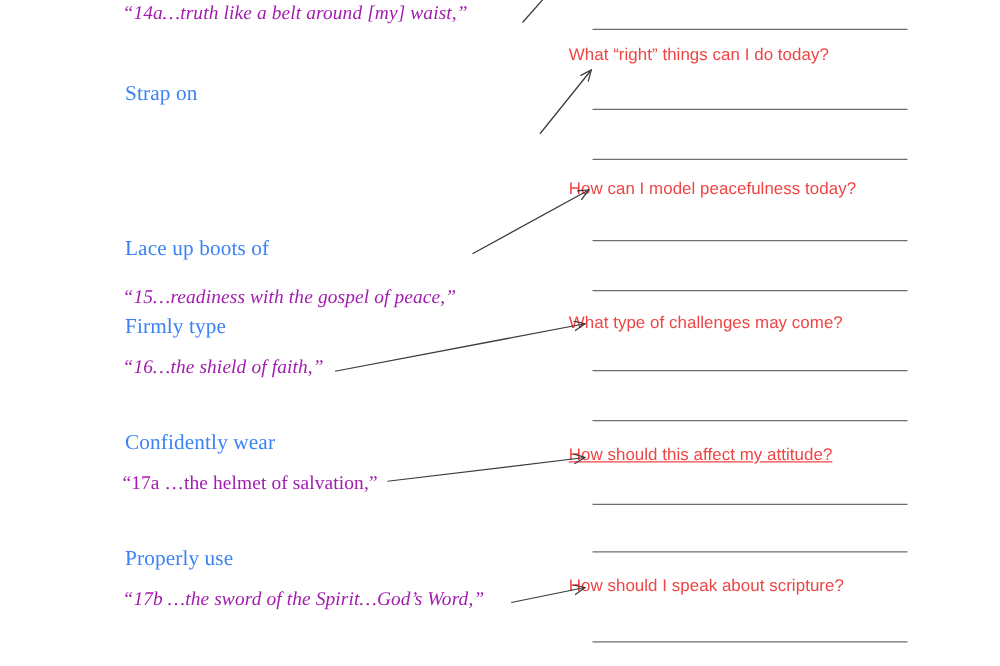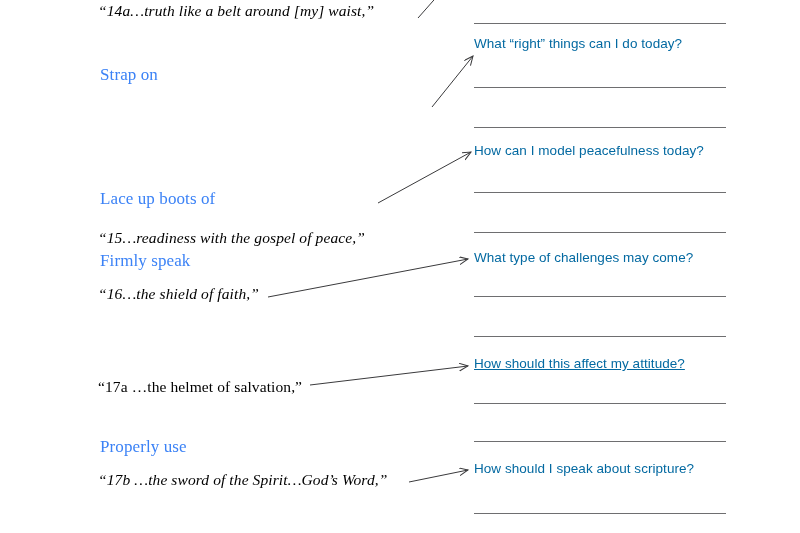--- a/index.html
+++ b/index.html
@@ -34,43 +34,43 @@
     color: #3b82f6;
     white-space: nowrap;
     letter-spacing: 0.1px;
   }
   .verse {
     position: absolute;
     left: 98px;
     font-family: "Liberation Serif", serif;
     font-style: italic;
     font-size: 15.5px;
-    color: #000000;
+    color: #a21caf;
     white-space: nowrap;
     letter-spacing: 0.1px;
   }
   .verse.upright {
     font-style: normal;
   }
 
   
   .right-col {
     position: absolute;
     left: 0;
     top: 0;
     width: 800px;
     height: 533px;
   }
   .question {
     position: absolute;
-    left: 474px;
+    left: 455px;
     font-family: "Liberation Sans", sans-serif;
     font-style: normal;
     font-size: 13.5px;
-    color: #0369a1;
+    color: #ef4444;
     white-space: nowrap;
     letter-spacing: 0.05px;
   }
   .rule {
     position: absolute;
     left: 474px;
     width: 252px;
     height: 0;
     border-top: 1px solid #6e6e70;
   }
@@ -92,23 +92,24 @@
 
   <div class="left-col">
 
     <div class="verse" style="top:2px;">“14a…truth like a belt around [my] waist,”</div>
 
     <div class="lead-in" style="top:65px;">Strap on</div>
 
     <div class="lead-in" style="top:158px;margin-top:31px;">Lace up boots of</div>
     <div class="verse" style="top:189px;margin-top:40px;">“15…readiness with the gospel of peace,”</div>
 
-    <div class="lead-in" style="top:251px;">Firmly speak</div>
+    <div class="lead-in" style="top:251px;">Firmly type</div>
     <div class="verse" style="top:285px;font-style:italic;">“16…the shield of faith,”</div>
 
+    <div class="lead-in" style="top:344px;">Confidently wear</div>
     <div class="verse upright" style="top:378px;">“17a …the helmet of salvation,”</div>
 
     <div class="lead-in" style="top:437px;">Properly use</div>
     <div class="verse" style="top:471px;">“17b …the sword of the Spirit…God’s Word,”</div>
 
   </div>
 
   <div class="right-col">
 
     <div class="rule" style="top:23px;"></div>

